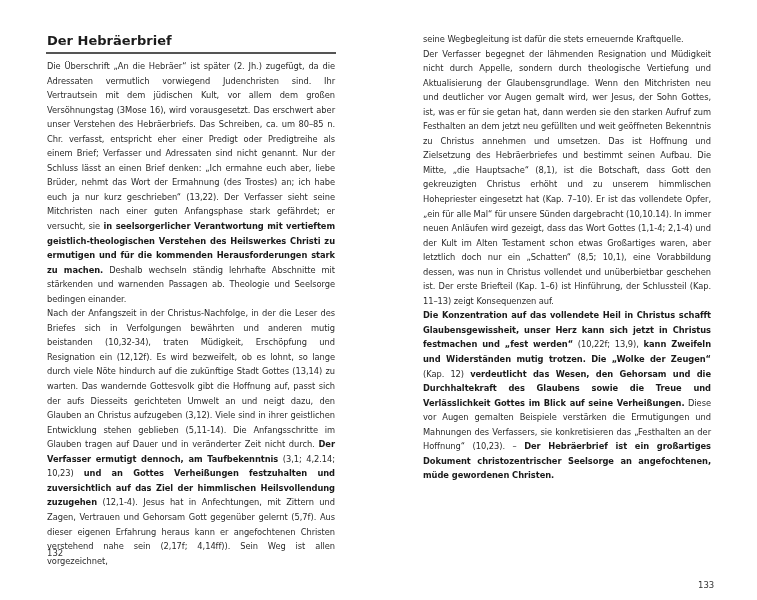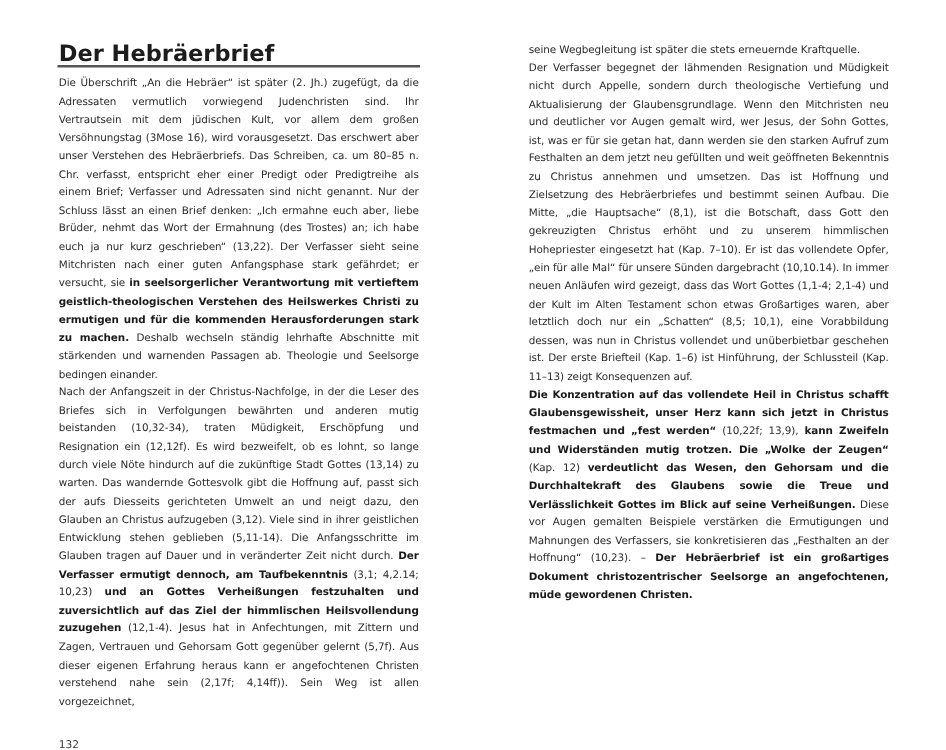--- a/index.html
+++ b/index.html
@@ -5,42 +5,42 @@
   html, body { margin: 0; padding: 0; background: #ffffff; }
   body { width: 757px; height: 600px; position: relative; overflow: hidden;
          font-family: "DejaVu Sans", sans-serif; color: #2a2a2a; }
   .page { position: absolute; top: 0; height: 600px; width: 378px; background: #fff; }
   .page-left { left: 0; }
   .page-right { left: 379px; }
   .col { position: absolute; width: 288px; font-size: 8.3px; line-height: 14.55px;
          text-align: justify; letter-spacing: -0.05px; }
   .page-left .col { left: 47px; top: 59px; }
   .page-right .col { left: 44px; top: 32px; }
-  .title { position: absolute; left: 47px; top: 33px; font-size: 18px; font-weight: bold;
+  .title { position: absolute; left: 47px; top: 33px; font-size: 13px; font-weight: bold;
            color: #1c1c1c; margin: 0; }
   .rule { position: absolute; left: 46px; top: 52px; width: 290px; height: 1.5px; background: #555; }
   .para { margin: 0; }
   b { font-weight: bold; color: #1a1a1a; }
-  .pnum { position: absolute; top: 591px; font-size: 8.5px; color: #333; }
+  .pnum { position: absolute; top: 548px; font-size: 8.5px; color: #333; }
   .page-left .pnum { left: 47px; }
   .page-right .pnum { left: 319px; margin-top: 32px; }
 </style>
 </head>
 <body>
 
 <div class="page page-left">
   <h1 class="title">Der Hebräerbrief</h1>
   <div class="rule"></div>
   <div class="col">
     <p class="para"><span>Die Überschrift „An die Hebräer“ ist später (2. Jh.) zugefügt, da die Adressaten vermutlich vorwiegend Judenchristen sind. Ihr Vertrautsein mit dem jüdischen Kult, vor allem dem großen Versöhnungstag (3Mose 16), wird vorausgesetzt. Das erschwert aber unser Verstehen des Hebräerbriefs. Das Schreiben, ca. um 80–85 n. Chr. verfasst, entspricht eher einer Predigt oder Predigtreihe als einem Brief; Verfasser und Adressaten sind nicht genannt. Nur der Schluss lässt an einen Brief denken: „Ich ermahne euch aber, liebe Brüder, nehmt das Wort der Ermahnung (des Trostes) an; ich habe euch ja nur kurz geschrieben“ (13,22). Der Verfasser sieht seine Mitchristen nach einer guten Anfangsphase stark gefährdet; er versucht, sie </span><b>in seelsorgerlicher Verantwortung mit vertieftem geistlich-theologischen Verstehen des Heilswerkes Christi zu ermutigen und für die kommenden Herausforderungen stark zu machen.</b><span> Deshalb wechseln ständig lehrhafte Abschnitte mit stärkenden und warnenden Passagen ab. Theologie und Seelsorge bedingen einander.</span></p>
     <p class="para"><span>Nach der Anfangszeit in der Christus-Nachfolge, in der die Leser des Briefes sich in Verfolgungen bewährten und anderen mutig beistanden (10,32-34), traten Müdigkeit, Erschöpfung und Resignation ein (12,12f). Es wird bezweifelt, ob es lohnt, so lange durch viele Nöte hindurch auf die zukünftige Stadt Gottes (13,14) zu warten. Das wandernde Gottesvolk gibt die Hoffnung auf, passt sich der aufs Diesseits gerichteten Umwelt an und neigt dazu, den Glauben an Christus aufzugeben (3,12). Viele sind in ihrer geistlichen Entwicklung stehen geblieben (5,11-14). Die Anfangsschritte im Glauben tragen auf Dauer und in veränderter Zeit nicht durch. </span><b>Der Verfasser ermutigt dennoch, am Taufbekenntnis</b><span> (3,1; 4,2.14; 10,23) </span><b>und an Gottes Verheißungen festzuhalten und zuversichtlich auf das Ziel der himmlischen Heilsvollendung zuzugehen</b><span> (12,1-4). Jesus hat in Anfechtungen, mit Zittern und Zagen, Vertrauen und Gehorsam Gott gegenüber gelernt (5,7f). Aus dieser eigenen Erfahrung heraus kann er angefochtenen Christen verstehend nahe sein (2,17f; 4,14ff)). Sein Weg ist allen vorgezeichnet,</span></p>
   </div>
   <div class="pnum">132</div>
 </div>
 
 <div class="page page-right">
   <div class="col">
-    <p class="para"><span>seine Wegbegleitung ist später die stets erneuernde Kraftquelle.</span></p>
+    <p class="para"><span>seine Wegbegleitung ist dafür die stets erneuernde Kraftquelle.</span></p>
     <p class="para"><span>Der Verfasser begegnet der lähmenden Resignation und Müdigkeit nicht durch Appelle, sondern durch theologische Vertiefung und Aktualisierung der Glaubensgrundlage. Wenn den Mitchristen neu und deutlicher vor Augen gemalt wird, wer Jesus, der Sohn Gottes, ist, was er für sie getan hat, dann werden sie den starken Aufruf zum Festhalten an dem jetzt neu gefüllten und weit geöffneten Bekenntnis zu Christus annehmen und umsetzen. Das ist Hoffnung und Zielsetzung des Hebräerbriefes und bestimmt seinen Aufbau. Die Mitte, „die Hauptsache“ (8,1), ist die Botschaft, dass Gott den gekreuzigten Christus erhöht und zu unserem himmlischen Hohepriester eingesetzt hat (Kap. 7–10). Er ist das vollendete Opfer, „ein für alle Mal“ für unsere Sünden dargebracht (10,10.14). In immer neuen Anläufen wird gezeigt, dass das Wort Gottes (1,1-4; 2,1-4) und der Kult im Alten Testament schon etwas Großartiges waren, aber letztlich doch nur ein „Schatten“ (8,5; 10,1), eine Vorabbildung dessen, was nun in Christus vollendet und unüberbietbar geschehen ist. Der erste Briefteil (Kap. 1–6) ist Hinführung, der Schlussteil (Kap. 11–13) zeigt Konsequenzen auf.</span></p>
     <p class="para"><b>Die Konzentration auf das vollendete Heil in Christus schafft Glaubensgewissheit, unser Herz kann sich jetzt in Christus festmachen und „fest werden“</b><span> (10,22f; 13,9), </span><b>kann Zweifeln und Widerständen mutig trotzen. Die „Wolke der Zeugen“</b><span> (Kap. 12) </span><b>verdeutlicht das Wesen, den Gehorsam und die Durchhaltekraft des Glaubens sowie die Treue und Verlässlichkeit Gottes im Blick auf seine Verheißungen.</b><span> Diese vor Augen gemalten Beispiele verstärken die Ermutigungen und Mahnungen des Verfassers, sie konkretisieren das „Festhalten an der Hoffnung“ (10,23). – </span><b>Der Hebräerbrief ist ein großartiges Dokument christozentrischer Seelsorge an angefochtenen, müde gewordenen Christen.</b></p>
   </div>
   <div class="pnum">133</div>
 </div>
 
 </body></html>

